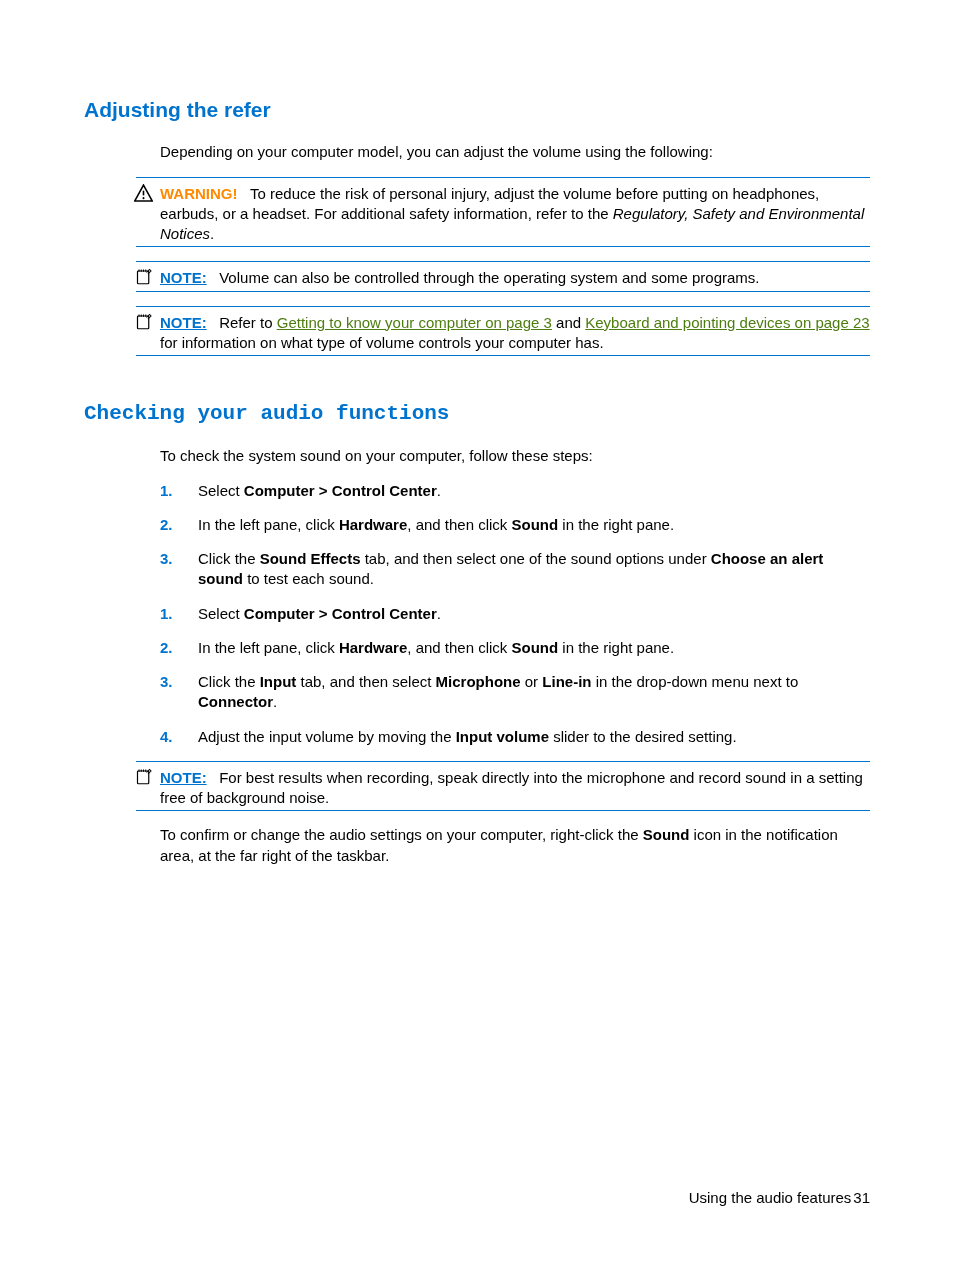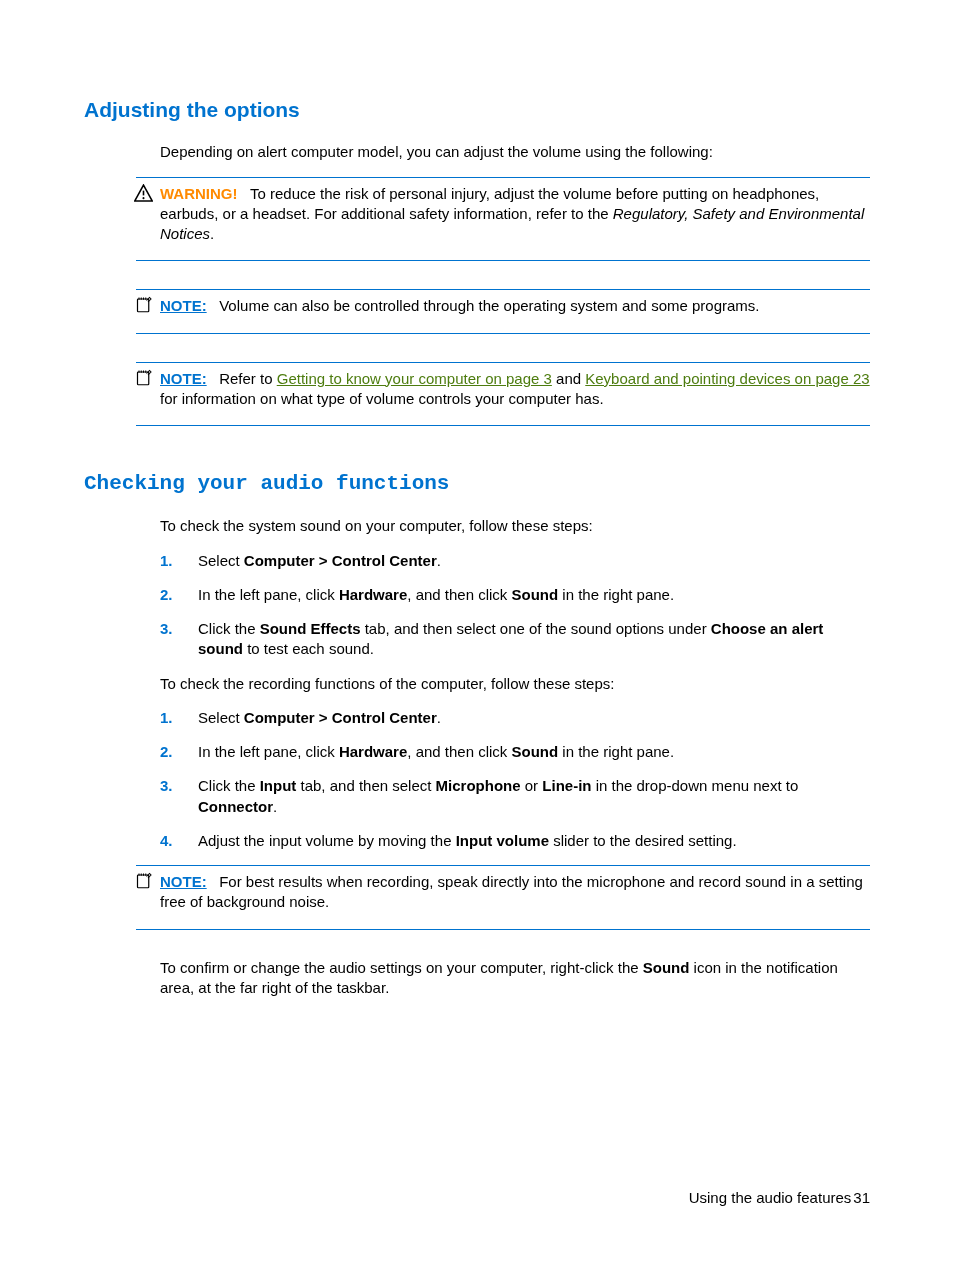--- a/index.html
+++ b/index.html
@@ -68,23 +68,23 @@
     content: counter(step) ".";
     color: #0073cf;
     font-weight: bold;
     position: absolute;
     left: 0;
     top: 0;
   }
   .callout {
     border-top: 1.5px solid #0073cf;
     border-bottom: 1.5px solid #0073cf;
-    padding: 6px 0 16px 0;
+    padding: 6px 0 2px 0;
     margin-left: 52px;
-    margin-bottom: 28px;
+    margin-bottom: 14px;
     position: relative;
   }
   .callout .icon-slot {
     position: absolute;
     left: -2px;
     top: 6px;
     width: 20px;
     height: 20px;
   }
   .callout .content {
@@ -108,24 +108,24 @@
     font-size: 15px;
   }
   .footer .pg-num { margin-left: 2px; }
   svg { display: block; }
 </style>
 </head>
 <body>
 
 <div class="page">
 
-  <h2 class="section-heading">Adjusting the options</h2>
+  <h2 class="section-heading">Adjusting the refer</h2>
 
   <div class="indent-block">
-    <p class="body-text">Depending on alert computer model, you can adjust the volume using the following:</p>
+    <p class="body-text">Depending on your computer model, you can adjust the volume using the following:</p>
   </div>
 
   <div class="callout">
     <span class="icon-slot">
       <svg width="19" height="18" viewBox="0 0 24 22">
           <path d="M12 1 L23 21 L1 21 Z" fill="none" stroke="#000" stroke-width="2"></path>
           <line x1="12" y1="8" x2="12" y2="14" stroke="#000" stroke-width="2"></line>
           <circle cx="12" cy="17.5" r="1.3" fill="#000"></circle>
         </svg>
     </span>
@@ -164,21 +164,20 @@
 
   <div class="indent-block">
     <p class="body-text">To check the system sound on your computer, follow these steps:</p>
 
     <ol class="num-list">
       <li><span>Select </span><span class="bold">Computer &gt; Control Center</span><span>.</span></li>
       <li><span>In the left pane, click </span><span class="bold">Hardware</span><span>, and then click </span><span class="bold">Sound</span><span> in the right pane.</span></li>
       <li><span>Click the </span><span class="bold">Sound Effects</span><span> tab, and then select one of the sound options under </span><span class="bold">Choose an alert sound</span><span> to test each sound.</span></li>
     </ol>
 
-    <p class="body-text">To check the recording functions of the computer, follow these steps:</p>
 
     <ol class="num-list">
       <li><span>Select </span><span class="bold">Computer &gt; Control Center</span><span>.</span></li>
       <li><span>In the left pane, click </span><span class="bold">Hardware</span><span>, and then click </span><span class="bold">Sound</span><span> in the right pane.</span></li>
       <li><span>Click the </span><span class="bold">Input</span><span> tab, and then select </span><span class="bold">Microphone</span><span> or </span><span class="bold">Line-in</span><span> in the drop-down menu next to </span><span class="bold">Connector</span><span>.</span></li>
       <li><span>Adjust the input volume by moving the </span><span class="bold">Input volume</span><span> slider to the desired setting.</span></li>
     </ol>
   </div>
 
   <div class="callout">

